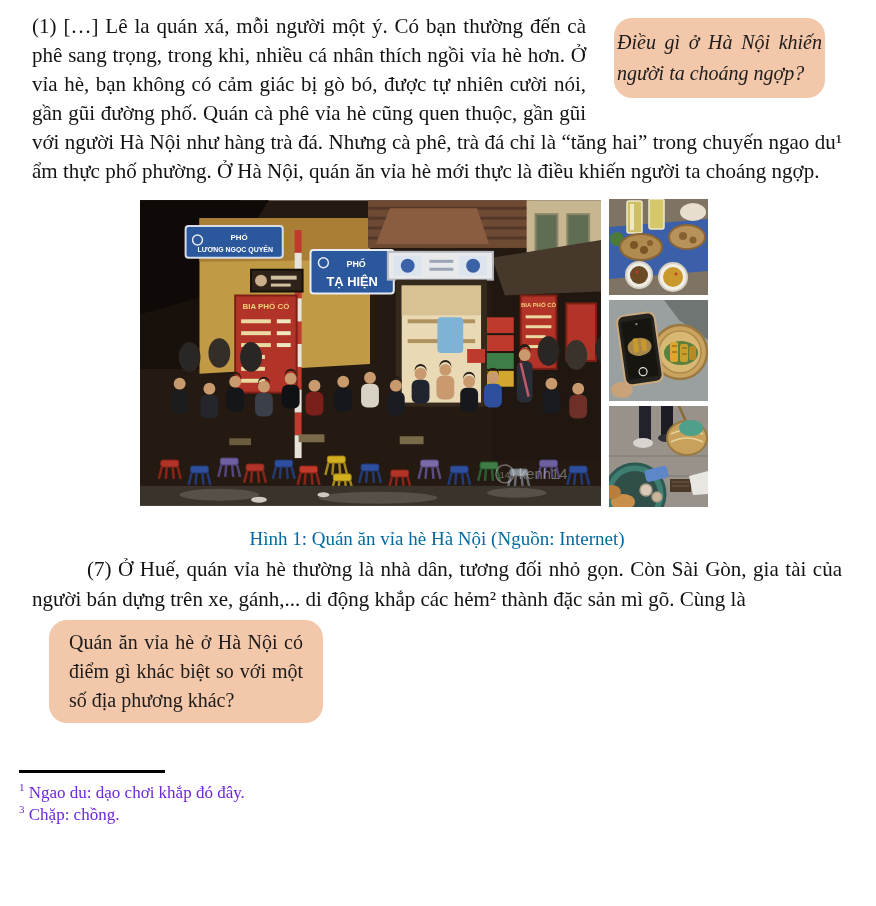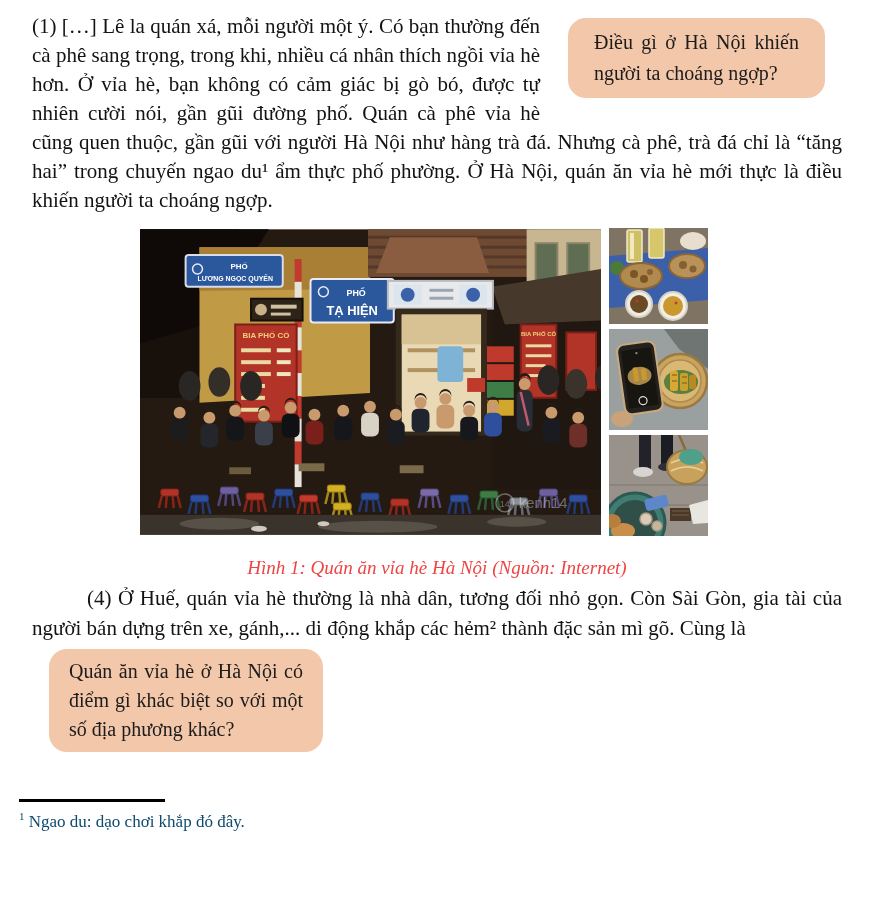--- a/index.html
+++ b/index.html
@@ -7,29 +7,29 @@
     width:876px;height:906px;background:#ffffff;overflow:hidden;
     font-family:"Liberation Serif","DejaVu Serif",serif;color:#111;
   }
   .content{padding:12px 34px 0 32px;}
   p.para{margin:0;font-size:21px;line-height:29px;text-align:justify;color:#131313;}
   p.para2{line-height:30px;text-indent:55px;}
   .callout{
     background:#f3c7a9;border-radius:18px;font-size:20px;line-height:31px;
     color:#1c1c1c;text-align:justify;text-indent:0;
   }
-  .callout-right{float:right;width:205px;padding:9px 26px;margin:6px 17px 10px 28px;}
+  .callout-right{float:right;width:205px;padding:9px 3px;margin:6px 17px 10px 28px;font-style:italic;}
   .callout-left{float:left;width:234px;padding:8px 20px;margin:6px 15px 10px 17px;line-height:29px;}
   .photo-figure{margin:13px 0 0 108px;width:568px;}
   .collage{display:flex;gap:8px;}
   .collage svg{display:block;}
   .small-col{display:flex;flex-direction:column;gap:5px;}
-  .caption{margin-top:21px;text-align:center;font-style:italic;font-size:19px;color:#ef4444;}
+  .caption{margin-top:21px;text-align:center;font-size:19px;color:#0369a1;}
   .para2-wrap{margin-top:4px;}
-  .footnotes{margin:37px 0 0 -13px;font-size:17px;line-height:21.5px;color:#0c4a6e;}
+  .footnotes{margin:37px 0 0 -13px;font-size:17px;line-height:21.5px;color:#6d28d9;}
   .fn-sep{width:146px;border-top:3px solid #000;margin-bottom:9px;}
   .footnote sup{font-size:11px;line-height:0;}
   .clearfix::after{content:"";display:block;clear:both;}
 </style>
 </head>
 <body>
 
 <div class="content">
 
   <p class="para clearfix">
@@ -294,23 +294,24 @@
           <polygon points="80,70 99,65 99,88 84,89" fill="#e8e6e0"></polygon>
         </svg>
       </div>
     </div>
   </div>
 
   <div class="caption">Hình 1: Quán ăn vỉa hè Hà Nội (Nguồn: Internet)</div>
 
   <div class="para2-wrap">
     <p class="para para2 clearfix">
-      <span>(4) Ở Huế, quán vỉa hè thường là nhà dân, tương đối nhỏ gọn. Còn Sài Gòn, gia tài của người bán dựng trên xe, gánh,... di động khắp các hẻm² thành đặc sản mì gõ. Cùng là </span>
+      <span>(7) Ở Huế, quán vỉa hè thường là nhà dân, tương đối nhỏ gọn. Còn Sài Gòn, gia tài của người bán dựng trên xe, gánh,... di động khắp các hẻm² thành đặc sản mì gõ. Cùng là </span>
       <span class="callout callout-left">Quán ăn vỉa hè ở Hà Nội có điểm gì khác biệt so với một số địa phương khác?</span>
     </p>
   </div>
 
   <div class="footnotes">
     <div class="fn-sep"></div>
     <div class="footnote"><sup>1</sup> <span>Ngao du: dạo chơi khắp đó đây.</span></div>
+    <div class="footnote"><sup>3</sup> <span>Chặp: chồng.</span></div>
   </div>
 
 </div>
 
 </body></html>

